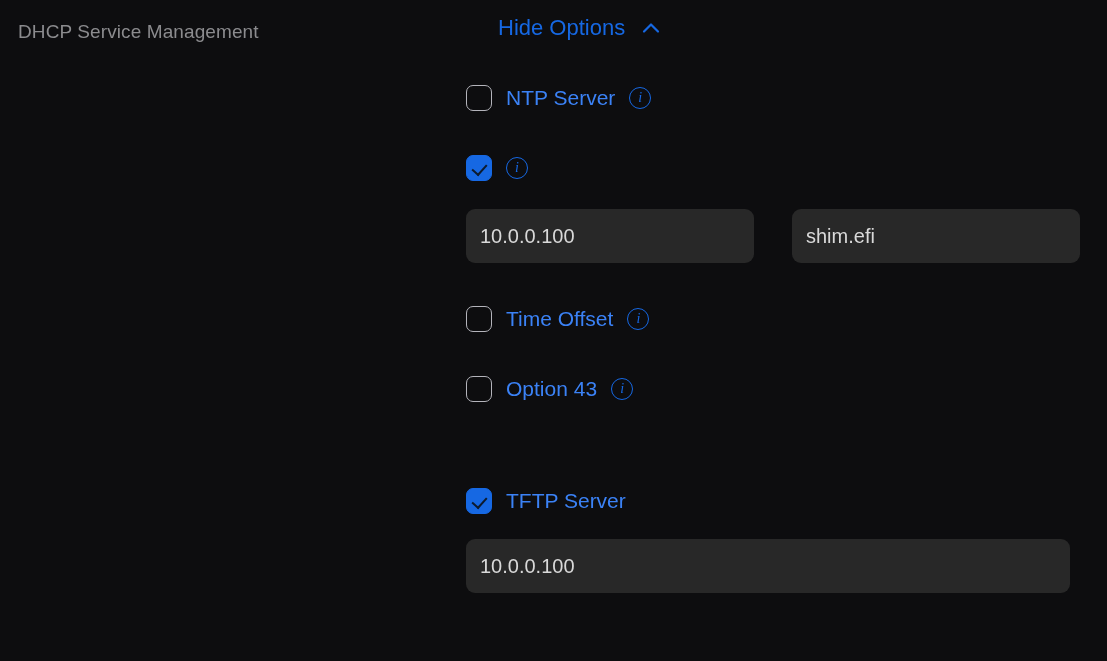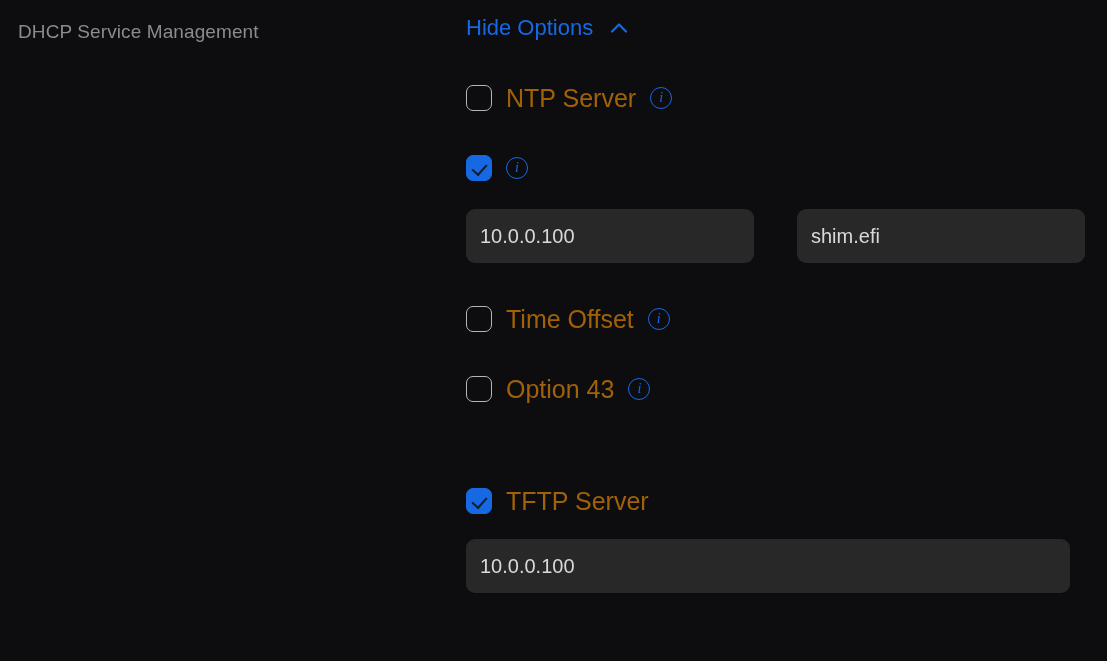--- a/index.html
+++ b/index.html
@@ -47,21 +47,21 @@
     display: inline-flex;
     align-items: center;
     gap: 14px;
     color: #1668e3;
     font-size: 22px;
     line-height: 28px;
     margin-top: 14px;
     cursor: pointer;
     user-select: none;
   }
-  .hide-options .label { white-space: nowrap; }
+  .hide-options .label { white-space: nowrap; margin-left: 32px; }
   .chevron-up {
     display: inline-block;
     width: 24px;
     height: 24px;
   }
   .chevron-up svg { display: block; }
 
   
   .opt-row {
     display: flex;
@@ -93,23 +93,23 @@
     left: 8px;
     top: 5px;
     width: 7px;
     height: 12px;
     border: solid #0d1b2e;
     border-width: 0 2.6px 2.6px 0;
     transform: rotate(42deg);
   }
 
   .opt-label {
-    font-size: 25px;
+    font-size: 21px;
     line-height: 26px;
-    color: #a16207;
+    color: #3b82f6;
     white-space: nowrap;
   }
 
   .info-icon {
     width: 22px;
     height: 22px;
     min-width: 22px;
     border-radius: 50%;
     border: 1.7px solid #1668e3;
     color: #1668e3;
@@ -120,36 +120,36 @@
     font-style: italic;
     font-family: "Liberation Serif", serif;
     line-height: 1;
     cursor: pointer;
   }
   .info-icon span { transform: translateY(-0.5px); }
 
   
   .field-row {
     display: flex;
-    gap: 29px;
+    gap: 38px;
   }
   .tinput {
     background: #282828;
     border: none;
     border-radius: 9px;
     color: #d9d9d9;
     font-family: "Liberation Sans", sans-serif;
     font-size: 20px;
     height: 54px;
     padding: 0 14px;
     outline: none;
   }
   .tinput::placeholder { color: #7a7a7a; }
   .tinput.w-ip  { width: 288px; }
-  .tinput.w-file{ width: 288px; margin-left: 14px; }
+  .tinput.w-file{ width: 288px; }
   .tinput.w-full{ width: 604px; }
 
   .gap-after-boot { height: 27px; }
   .gap-before-field2 { height: 24px; }
 </style>
 </head>
 <body>
 
 <div class="screen">
 

